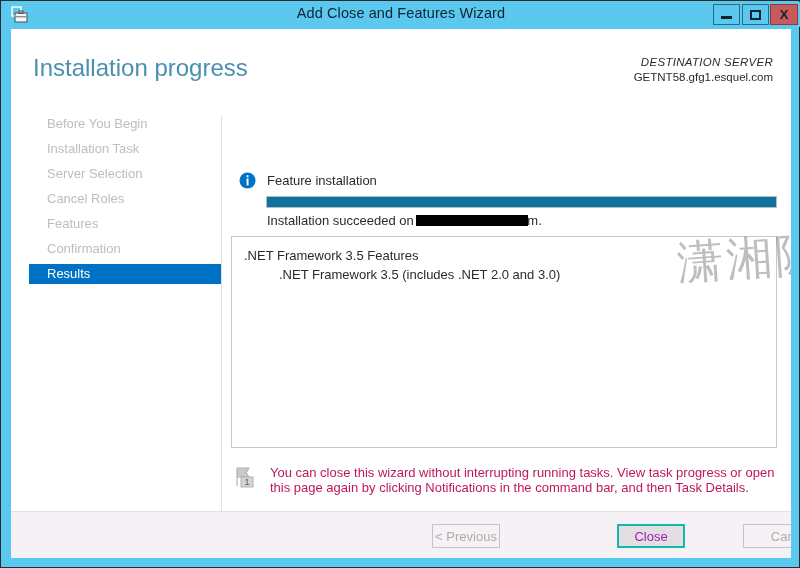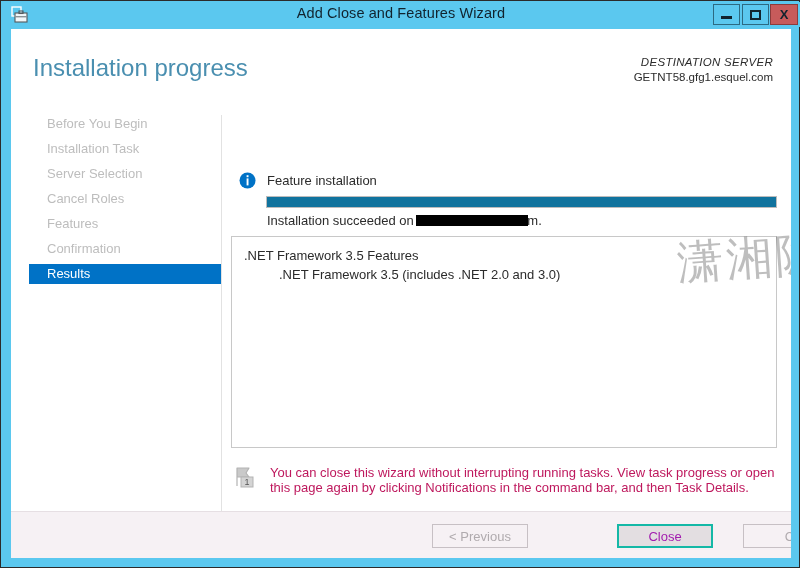--- a/index.html
+++ b/index.html
@@ -251,21 +251,21 @@
     left: 0; bottom: 0;
     width: 780px; height: 47px;
     background: #f6f1f4;
     border-top: 1px solid #e6dfe3;
     box-sizing: border-box;
   }
   .foot-btn {
     position: absolute;
     top: 12px;
     height: 24px;
-    width: 96px;
+    width: 68px;
     font-size: 13px;
     background: #f6f1f4;
     border: 1px solid #c7c0c4;
     box-sizing: border-box;
     color: #2b2b2b;
     display: flex;
     align-items: center;
     justify-content: center;
     font-family: "Liberation Sans", sans-serif;
     padding: 0;

